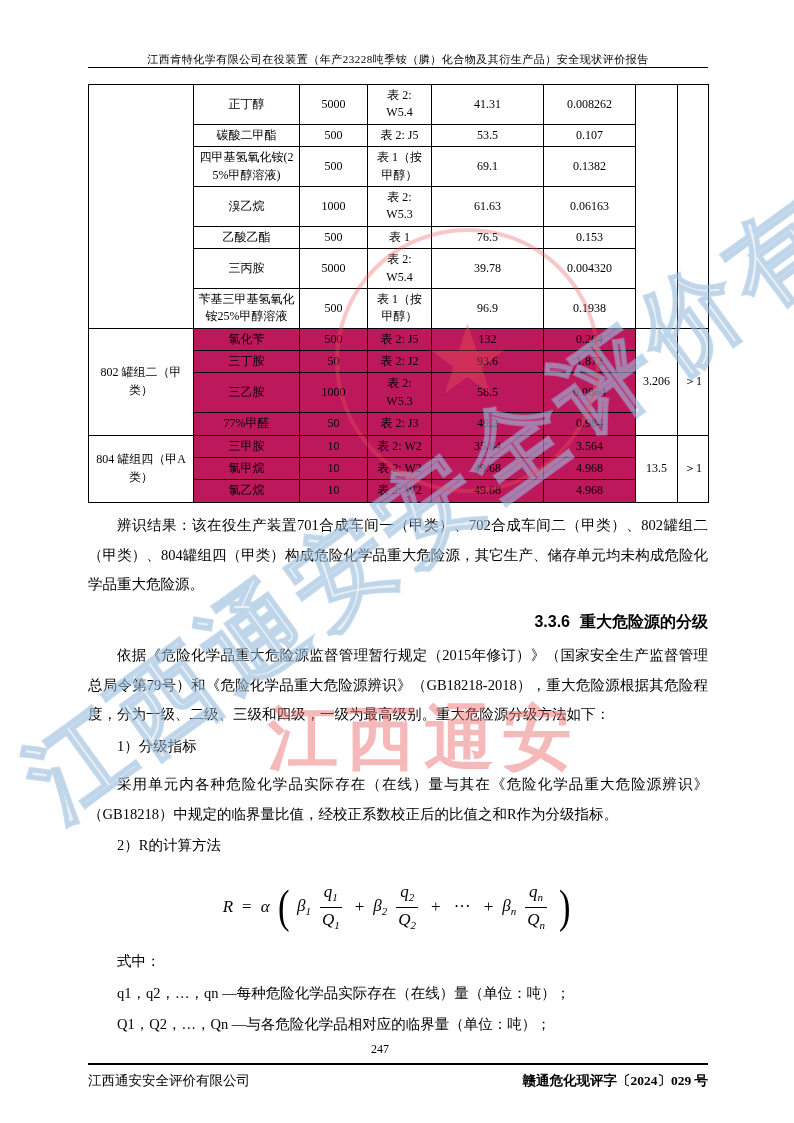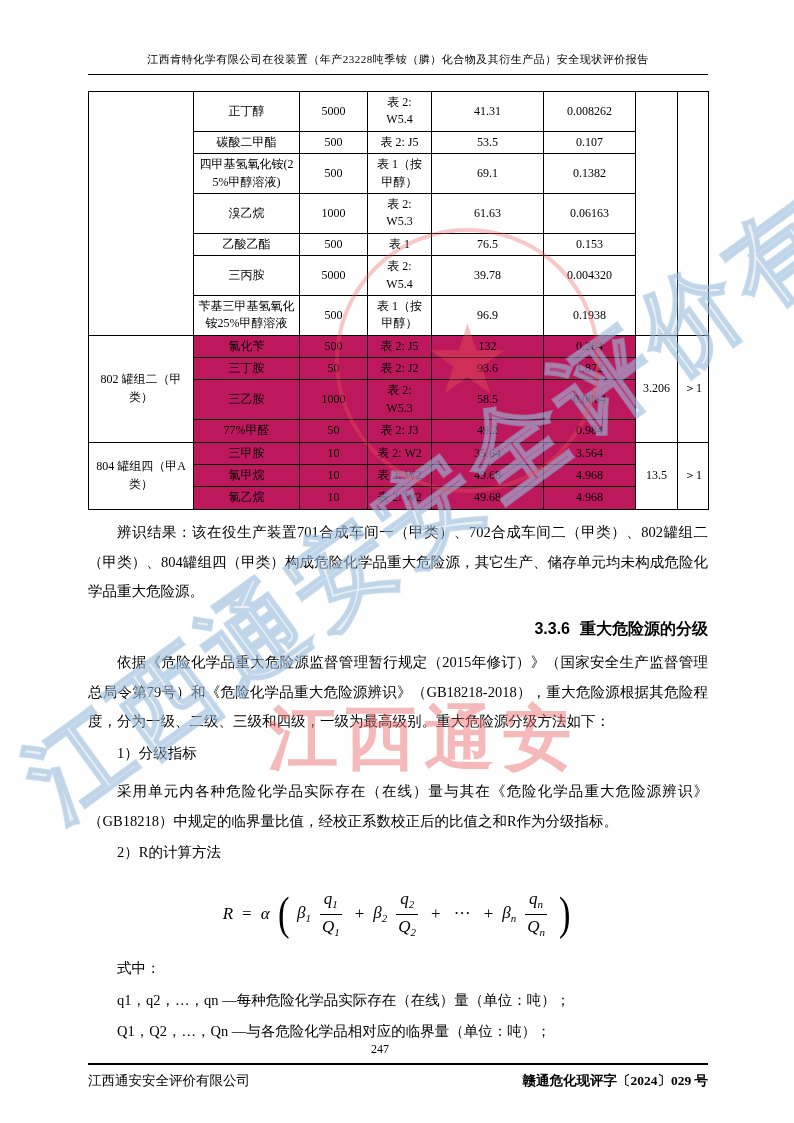--- a/index.html
+++ b/index.html
@@ -6,21 +6,21 @@
   html,body { background:#888; }
   .page {
     position:relative; width:794px; height:1123px; margin:0 auto;
     background:#ffffff; overflow:hidden;
     font-family:"Liberation Serif","DejaVu Serif",serif; color:#000;
   }
   .content { position:absolute; left:88px; width:620px; top:52px; z-index:2; }
 
   .hdr {
     text-align:center; font-size:11px; letter-spacing:0.5px;
-    padding-bottom:7px; border-bottom:1px solid #000;
+    padding-bottom:0; border-bottom:1px solid #000;
   }
 
   table.rpt {
     border-collapse:collapse; width:620px; table-layout:fixed;
     margin-top:16px; font-size:12px; text-align:center;
   }
   table.rpt td {
     border:1px solid #000; padding:2px 1px; vertical-align:middle;
     line-height:1.45; word-break:break-all;
   }

